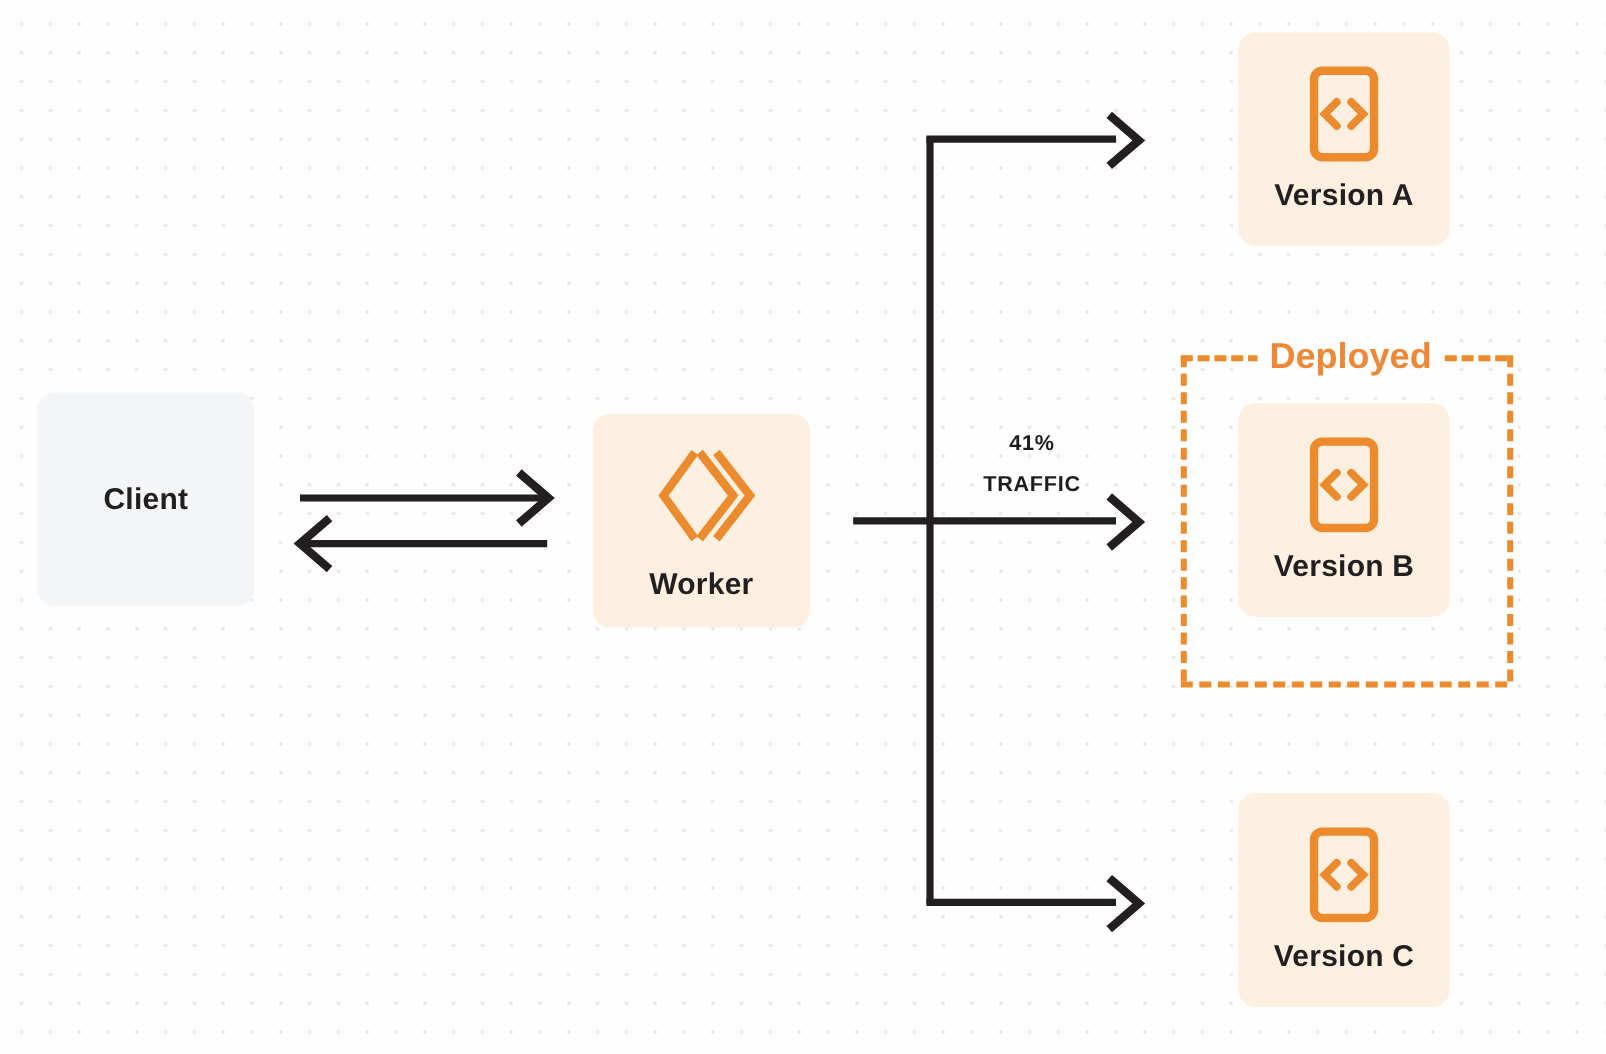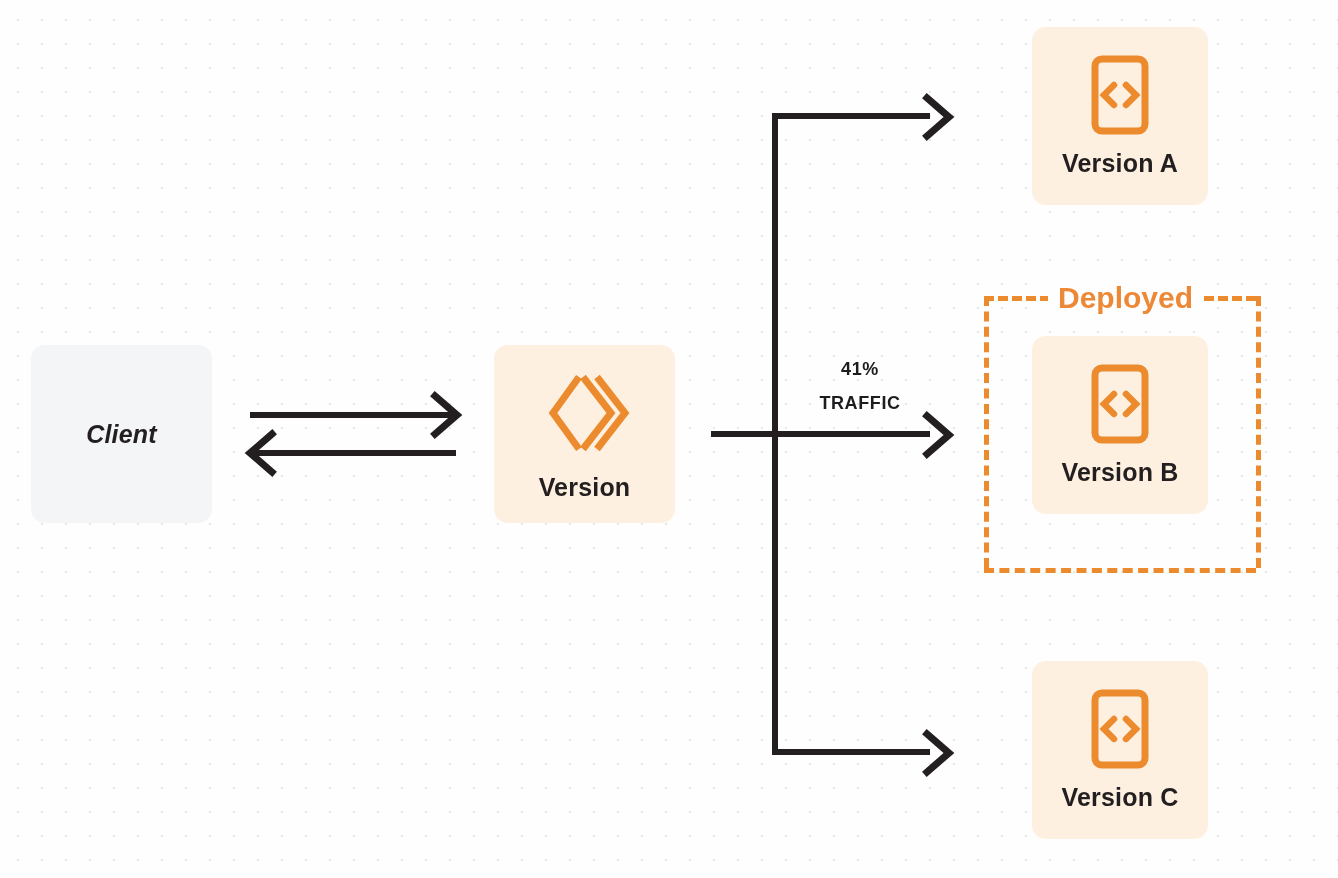--- a/index.html
+++ b/index.html
@@ -145,35 +145,35 @@
       <line class="wire" x1="772" y1="752" x2="930" y2="752"></line>
       <polyline class="head" points="927,734 949,753 927,772"></polyline>
     </g>
   </svg>
 
   <div class="traffic-label" style="left:800px; top:352px; width:120px;">
     <span>41%</span>
     <span>TRAFFIC</span>
   </div>
 
-  <div class="node client" style="left:31px; top:345px; width:181px; height:178px;font-style:italic;">
+  <div class="node client" style="left:31px; top:327px; width:181px; height:178px;">
     <div class="node-label">Client</div>
   </div>
 
   <div class="node warm" style="left:494px; top:345px; width:181px; height:178px;">
     <div class="icon-wrap">
       <svg width="92" height="92" viewBox="0 0 92 92" xmlns="http://www.w3.org/2000/svg">
         <g fill="none" stroke="#ec8b2e" stroke-width="7" stroke-linejoin="miter" stroke-linecap="butt">
           <polyline points="40,10 14,46 40,82"></polyline>
           <polyline points="44,10 72,46 44,82"></polyline>
           <polyline points="58,10 86,46 58,82"></polyline>
         </g>
       </svg>
     </div>
-    <div class="node-label">Version</div>
+    <div class="node-label">Worker</div>
   </div>
 
   <div class="node warm" style="left:1032px; top:27px; width:176px; height:178px;text-align:center;">
     <div class="icon-wrap">
       <svg width="60" height="80" viewBox="0 0 60 80" xmlns="http://www.w3.org/2000/svg">
         <rect x="5" y="4" width="50" height="72" rx="7" ry="7" fill="none" stroke="#ec8b2e" stroke-width="7"></rect>
         <polyline points="24,30 14,40 24,50" fill="none" stroke="#ec8b2e" stroke-width="6.5" stroke-linecap="round" stroke-linejoin="miter"></polyline>
         <polyline points="36,30 46,40 36,50" fill="none" stroke="#ec8b2e" stroke-width="6.5" stroke-linecap="round" stroke-linejoin="miter"></polyline>
       </svg>
     </div>

